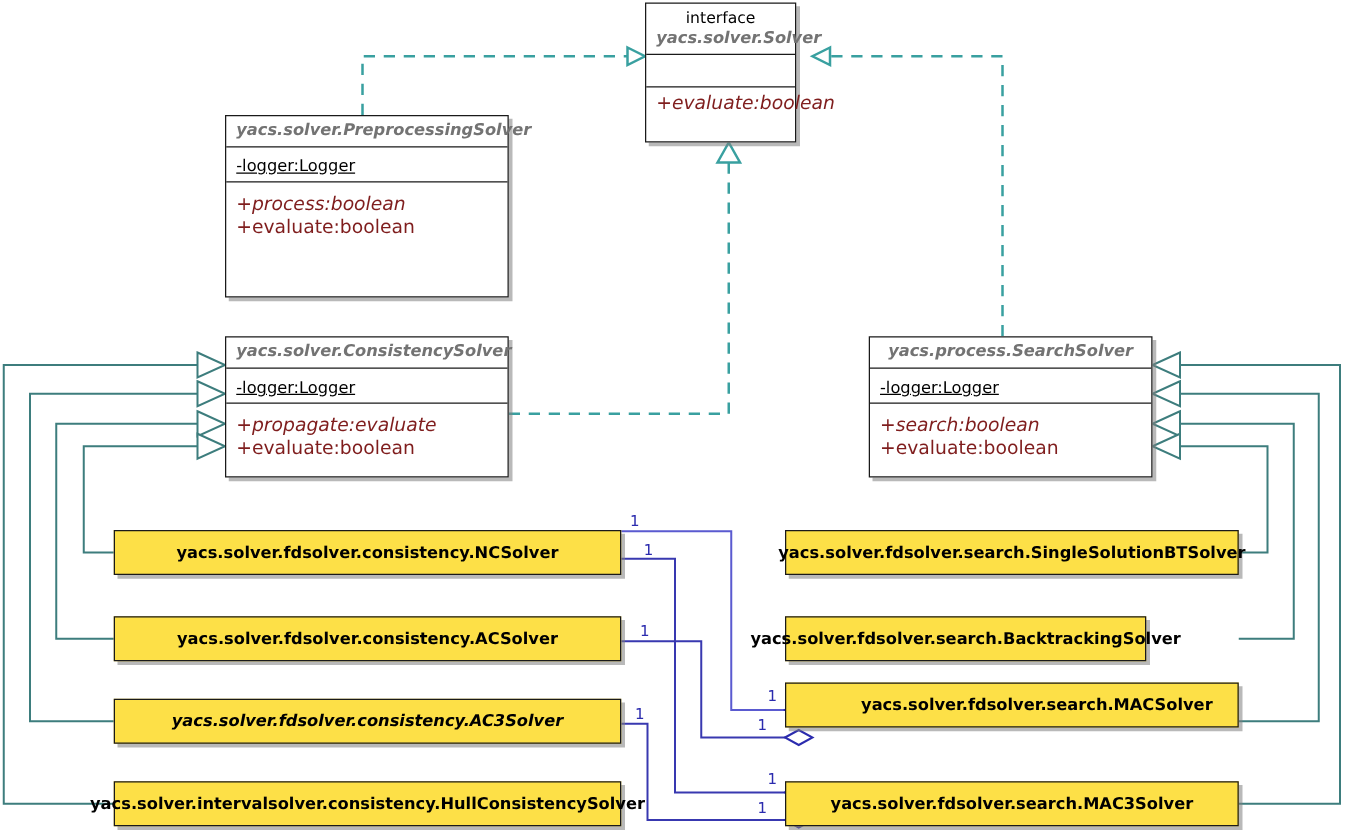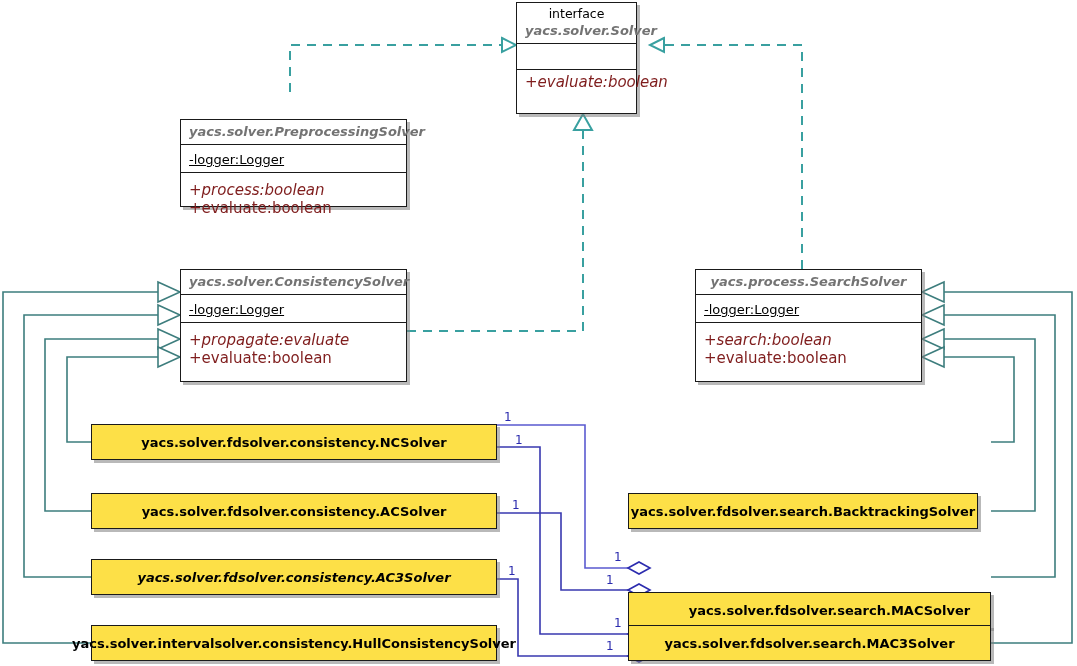--- a/index.html
+++ b/index.html
@@ -202,21 +202,21 @@
     <div class="uml-sec" style="height:40px;">
       <div class="uml-stereo">interface</div>
       <div class="uml-name">yacs.solver.Solver</div>
     </div>
     <div class="uml-sec uml-empty"></div>
     <div class="uml-sec" style="height:38px;">
       <div class="uml-op abstract">+evaluate:boolean</div>
     </div>
   </div>
 
-  <div class="uml-box" style="left:180px; top:92px; width:227px; height:88px;margin-top:27px;">
+  <div class="uml-box" style="left:180px; top:92px; width:227px; height:146px;">
     <div class="uml-sec" style="height:24px;">
       <div class="uml-name">yacs.solver.PreprocessingSolver</div>
     </div>
     <div class="uml-sec" style="height:28px; padding-top:4px;">
       <span class="uml-attr">-logger:Logger </span>
     </div>
     <div class="uml-sec" style="height:59px; padding-top:8px;">
       <div class="uml-op abstract">+process:boolean</div>
       <div class="uml-op">+evaluate:boolean</div>
     </div>
@@ -257,26 +257,29 @@
   </div>
 
   <div class="leaf-box" style="left:91px; top:559px; width:406px; height:36px;font-style:italic;">
     <span class="leaf-label">yacs.solver.fdsolver.consistency.AC3Solver</span>
   </div>
 
   <div class="leaf-box" style="left:91px; top:625px; width:406px; height:36px;">
     <span class="leaf-label">yacs.solver.intervalsolver.consistency.HullConsistencySolver</span>
   </div>
 
-
-  <div class="leaf-box" style="left:628px; top:493px; width:350px; height:36px;">
+  <div class="leaf-box" style="left:628px; top:424px; width:363px; height:36px;">
+    <span class="leaf-label">yacs.solver.fdsolver.search.SingleSolutionBTSolver</span>
+  </div>
+
+  <div class="leaf-box" style="left:628px; top:493px; width:289px; height:36px;">
     <span class="leaf-label">yacs.solver.fdsolver.search.BacktrackingSolver</span>
   </div>
 
-  <div class="leaf-box" style="left:628px; top:592px; width:363px; height:36px;padding-left:40px;">
+  <div class="leaf-box" style="left:628px; top:546px; width:363px; height:36px;padding-left:40px;">
     <span class="leaf-label">yacs.solver.fdsolver.search.MACSolver</span>
   </div>
 
   <div class="leaf-box" style="left:628px; top:625px; width:363px; height:36px;">
     <span class="leaf-label">yacs.solver.fdsolver.search.MAC3Solver</span>
   </div>
 
 </div>
 
 </body></html>

